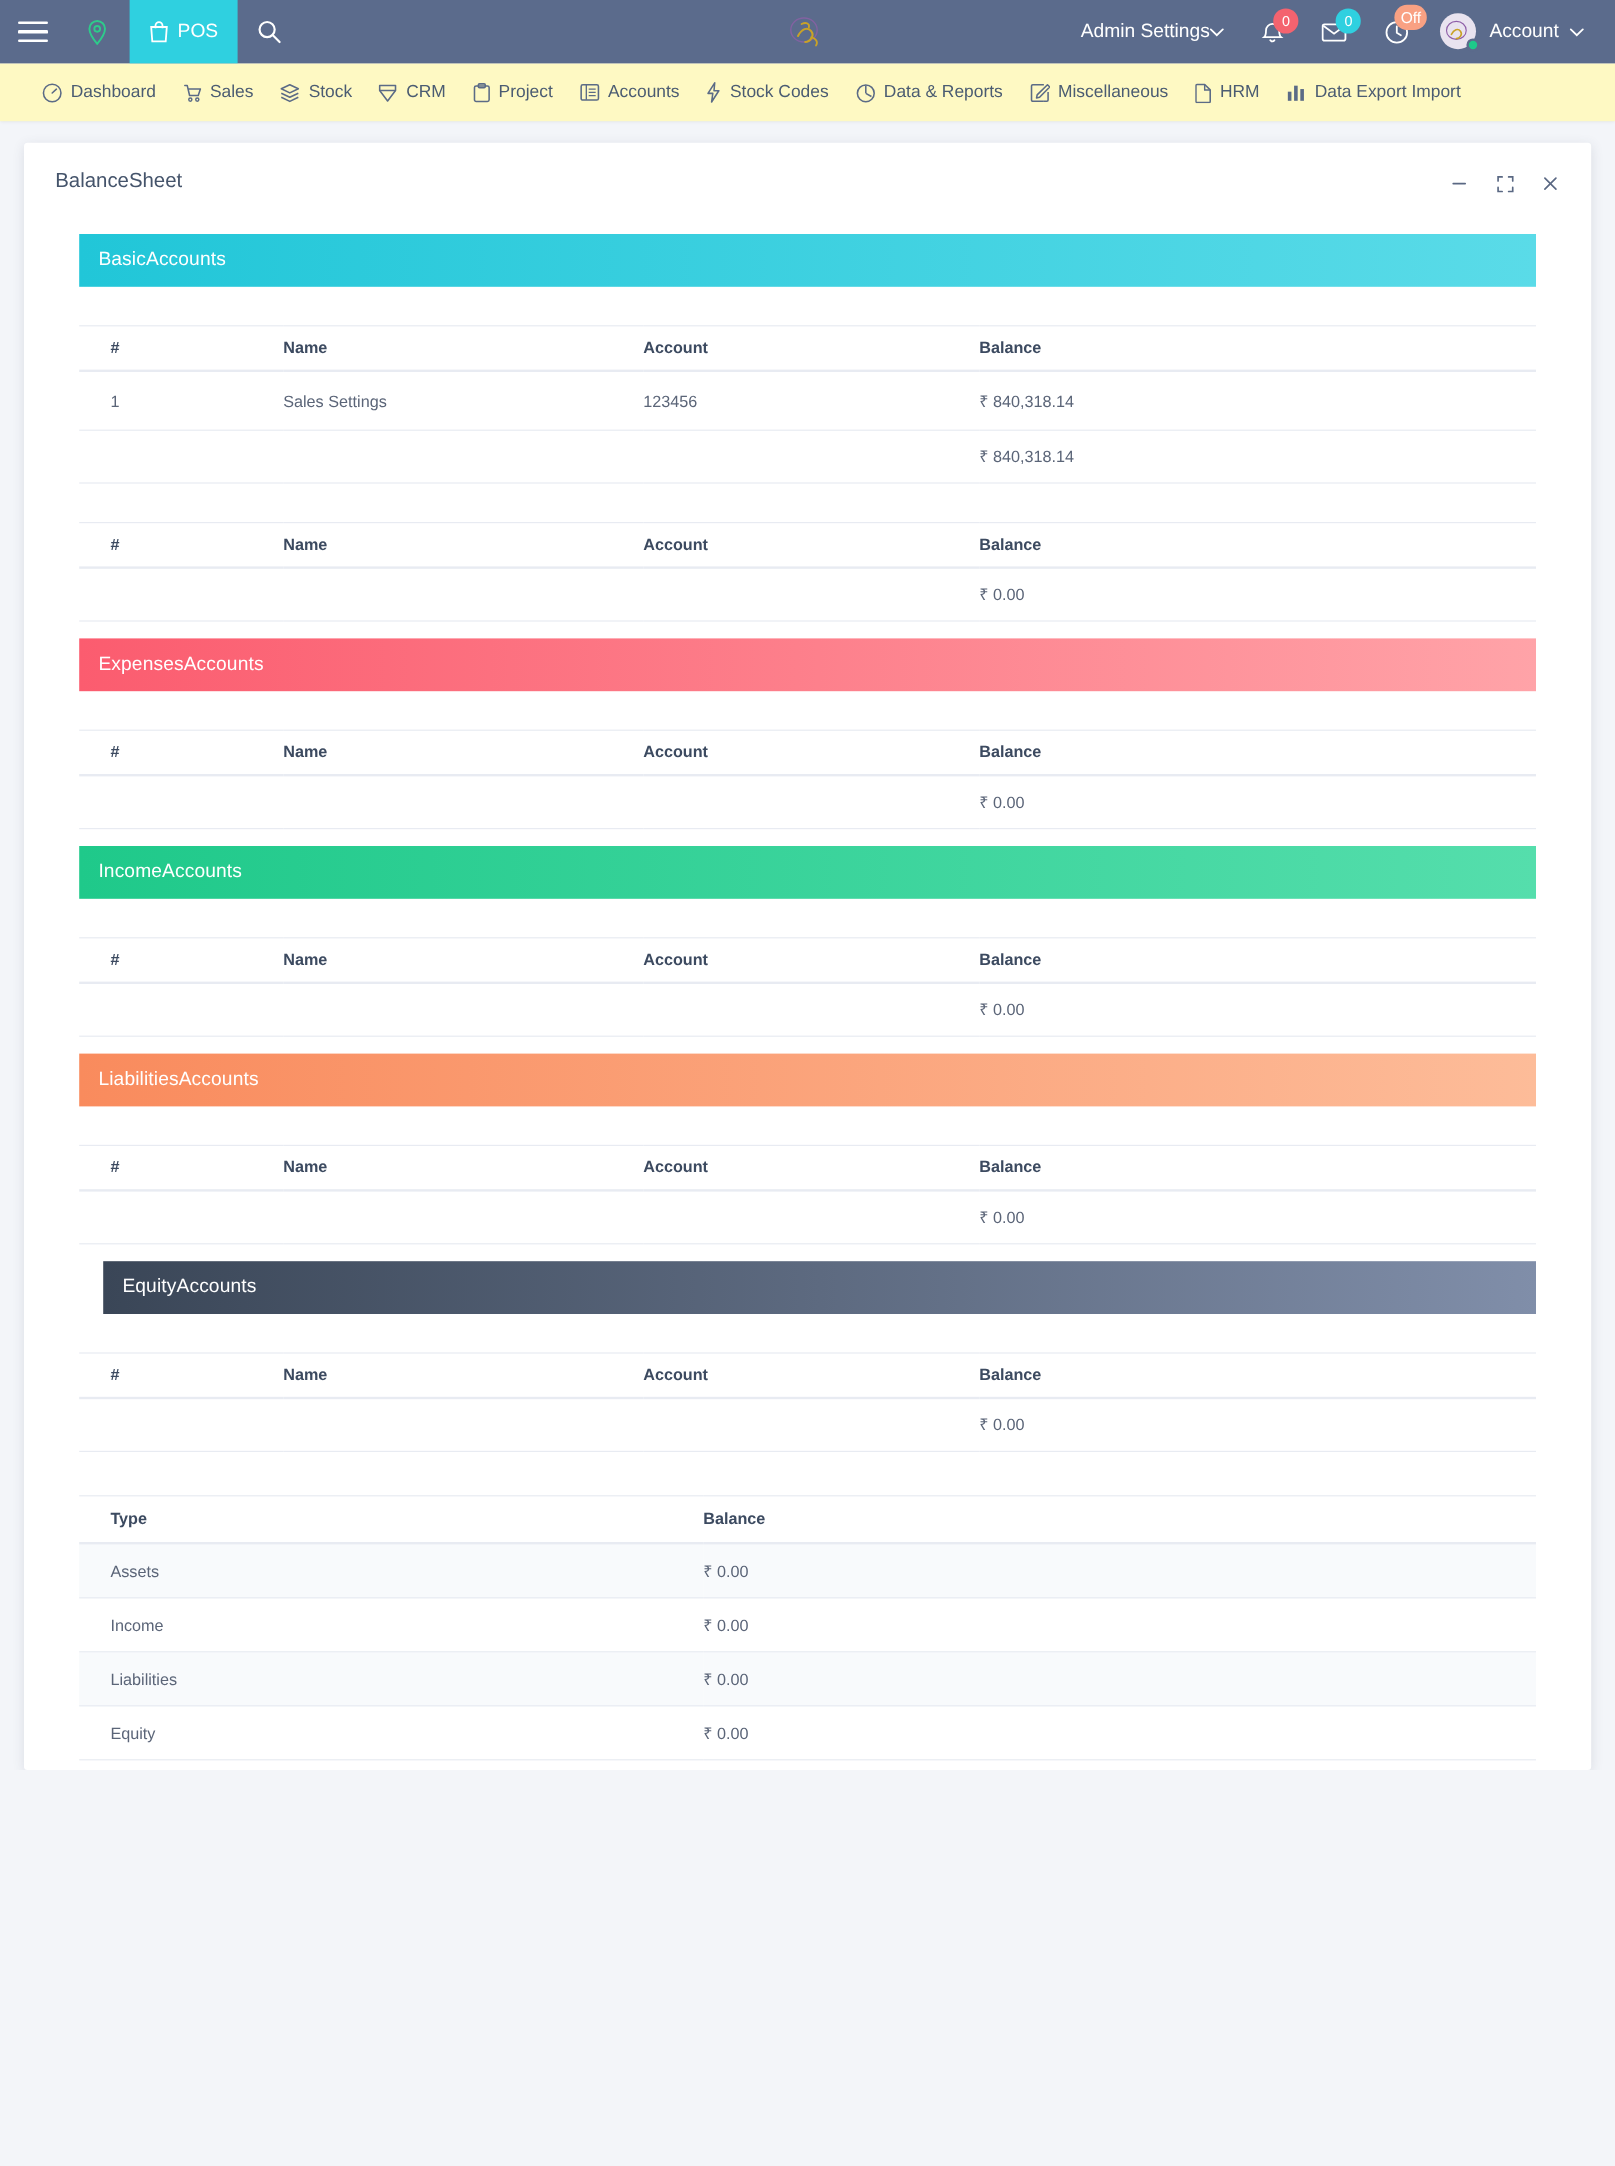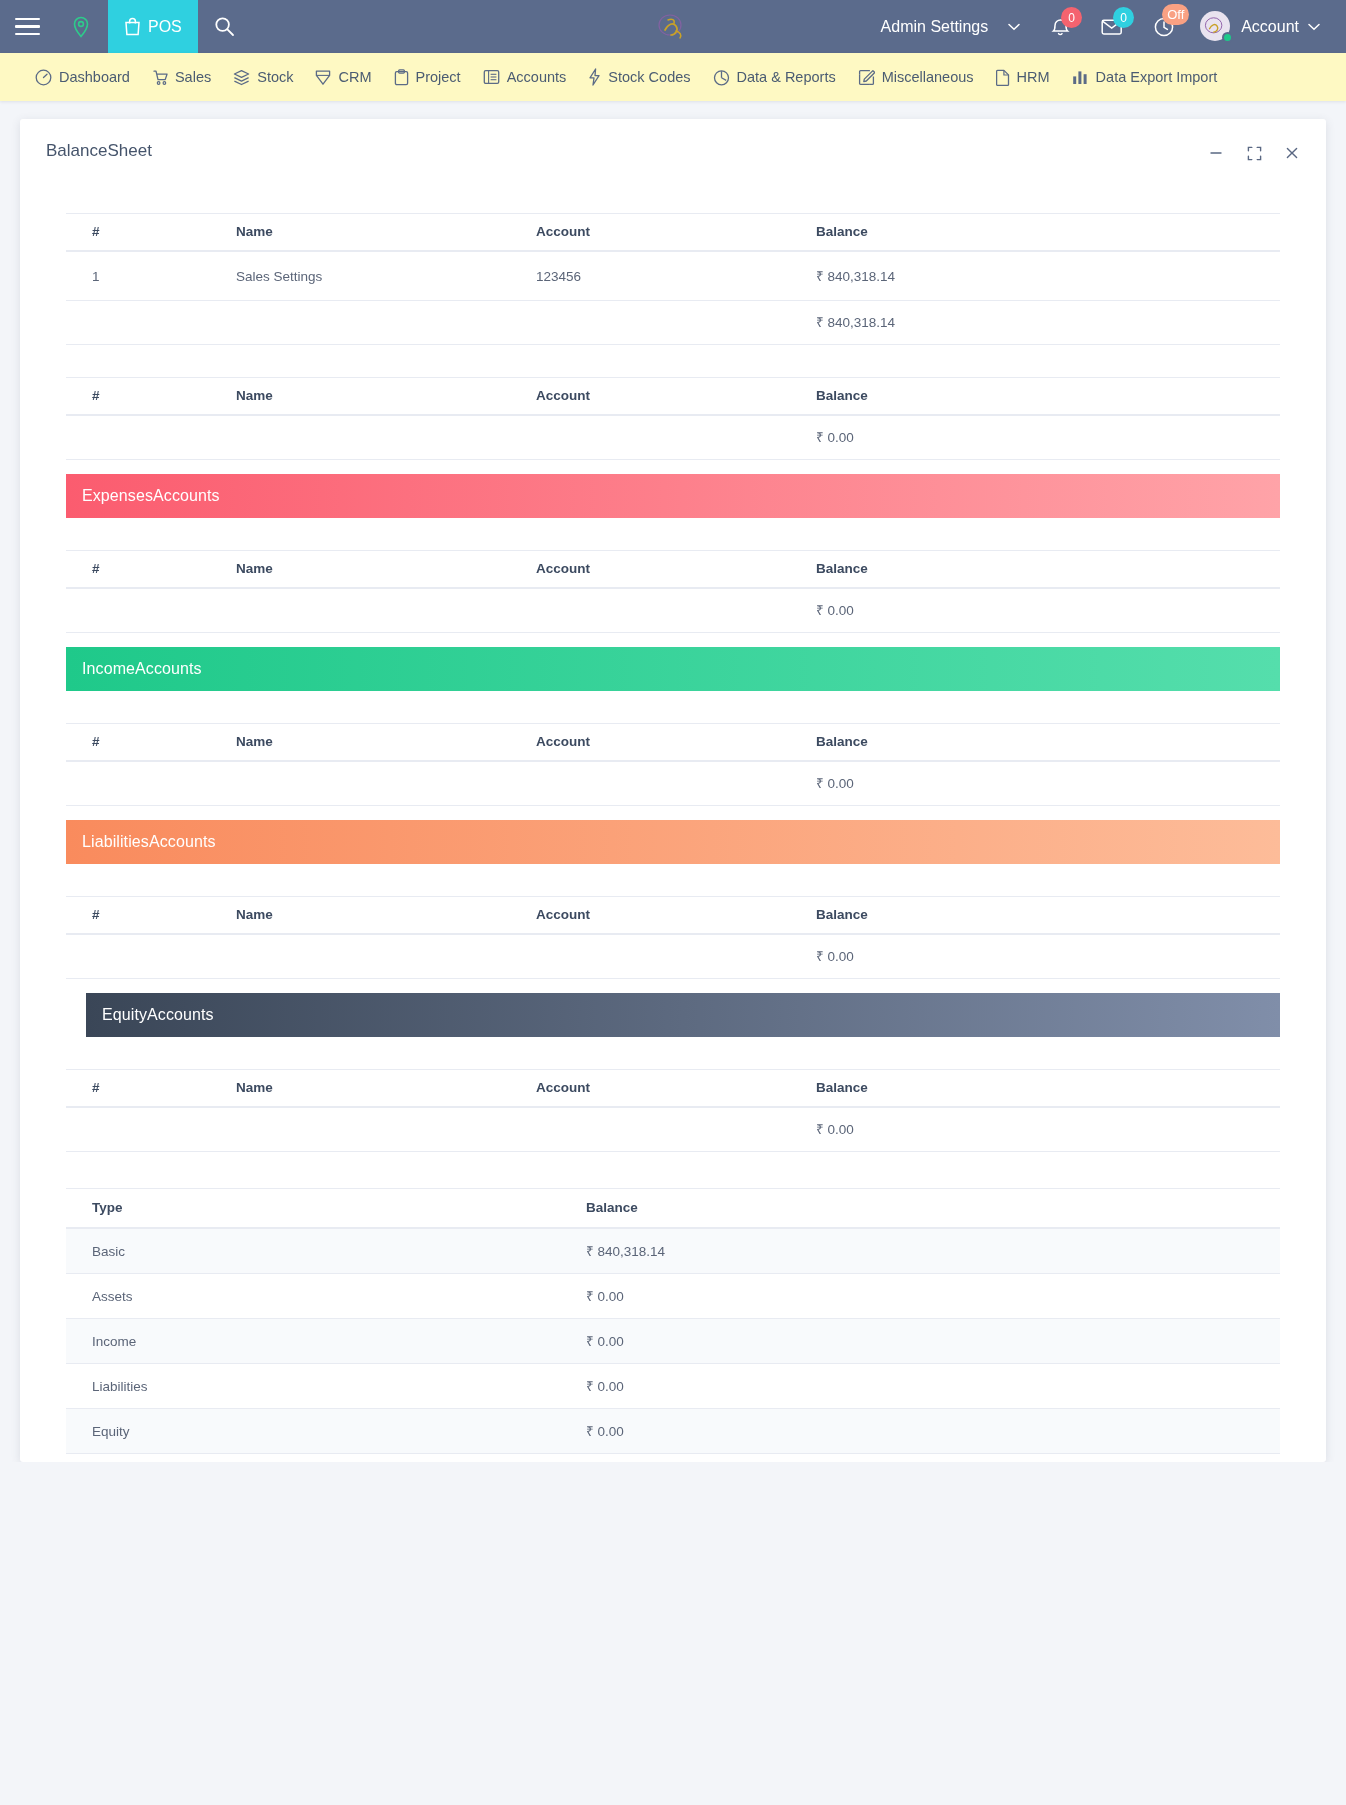--- a/index.html
+++ b/index.html
@@ -43,21 +43,21 @@
     width: 40px; height: 32px;
     display: flex; align-items: center; justify-content: center;
   }
   .tb-right {
     margin-left: auto;
     display: flex; align-items: center; gap: 0;
     height: 53px;
   }
   .admin-settings {
     color: #fff; font-size: 16px;
-    display: flex; align-items: center; gap: 20px;
+    display: flex; align-items: center; gap: 0;
     padding: 0 14px; cursor: pointer;
     white-space: nowrap;
   }
   .icon-badge-wrap {
     position: relative;
     width: 52px; height: 53px;
     display: flex; align-items: center; justify-content: center;
     cursor: pointer;
   }
   .badge {
@@ -398,20 +398,23 @@
           <svg width="14" height="14" viewBox="0 0 14 14">
             <line x1="2.4" y1="2.4" x2="11.6" y2="11.6" stroke="#5a6883" stroke-width="1.4" stroke-linecap="round"></line>
             <line x1="11.6" y1="2.4" x2="2.4" y2="11.6" stroke="#5a6883" stroke-width="1.4" stroke-linecap="round"></line>
           </svg>
         </div>
       </div>
     </div>
 
     <div class="card-body">
 
+      <div class="section-header sect-basic">
+        <span>BasicAccounts</span>
+      </div>
       <table class="acct">
         <thead>
           <tr>
             <th class="col-num">#</th>
             <th class="col-name">Name</th>
             <th class="col-acct">Account</th>
             <th class="col-bal">Balance</th>
           </tr>
         </thead>
         <tbody>
@@ -539,24 +542,20 @@
 
       <table class="summary">
         <thead>
           <tr>
             <th class="sum-type">Type</th>
             <th class="sum-bal">Balance</th>
           </tr>
         </thead>
         <tbody>
           <tr>
-            <td class="ind-1">Basic</td>
-            <td>₹ 840,318.14</td>
-          </tr>
-          <tr>
             <td class="ind-1">Assets</td>
             <td>₹ 0.00</td>
           </tr>
           <tr>
             <td class="ind-1">Income</td>
             <td>₹ 0.00</td>
           </tr>
           <tr>
             <td class="ind-1">Liabilities</td>
             <td>₹ 0.00</td>

